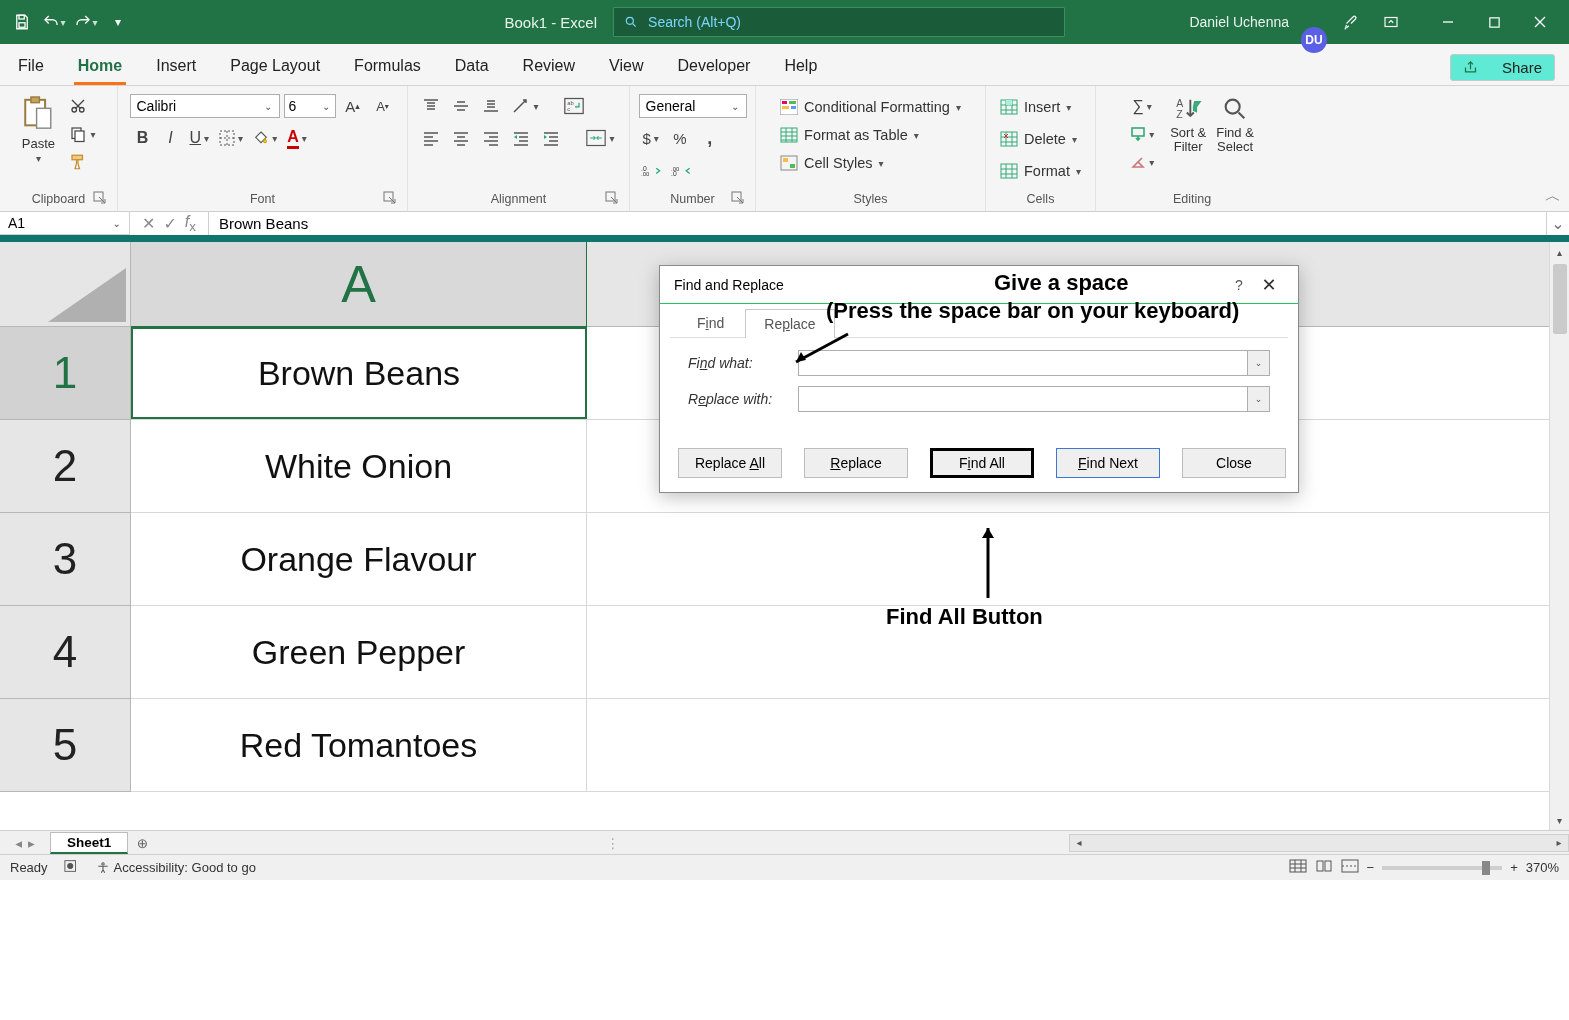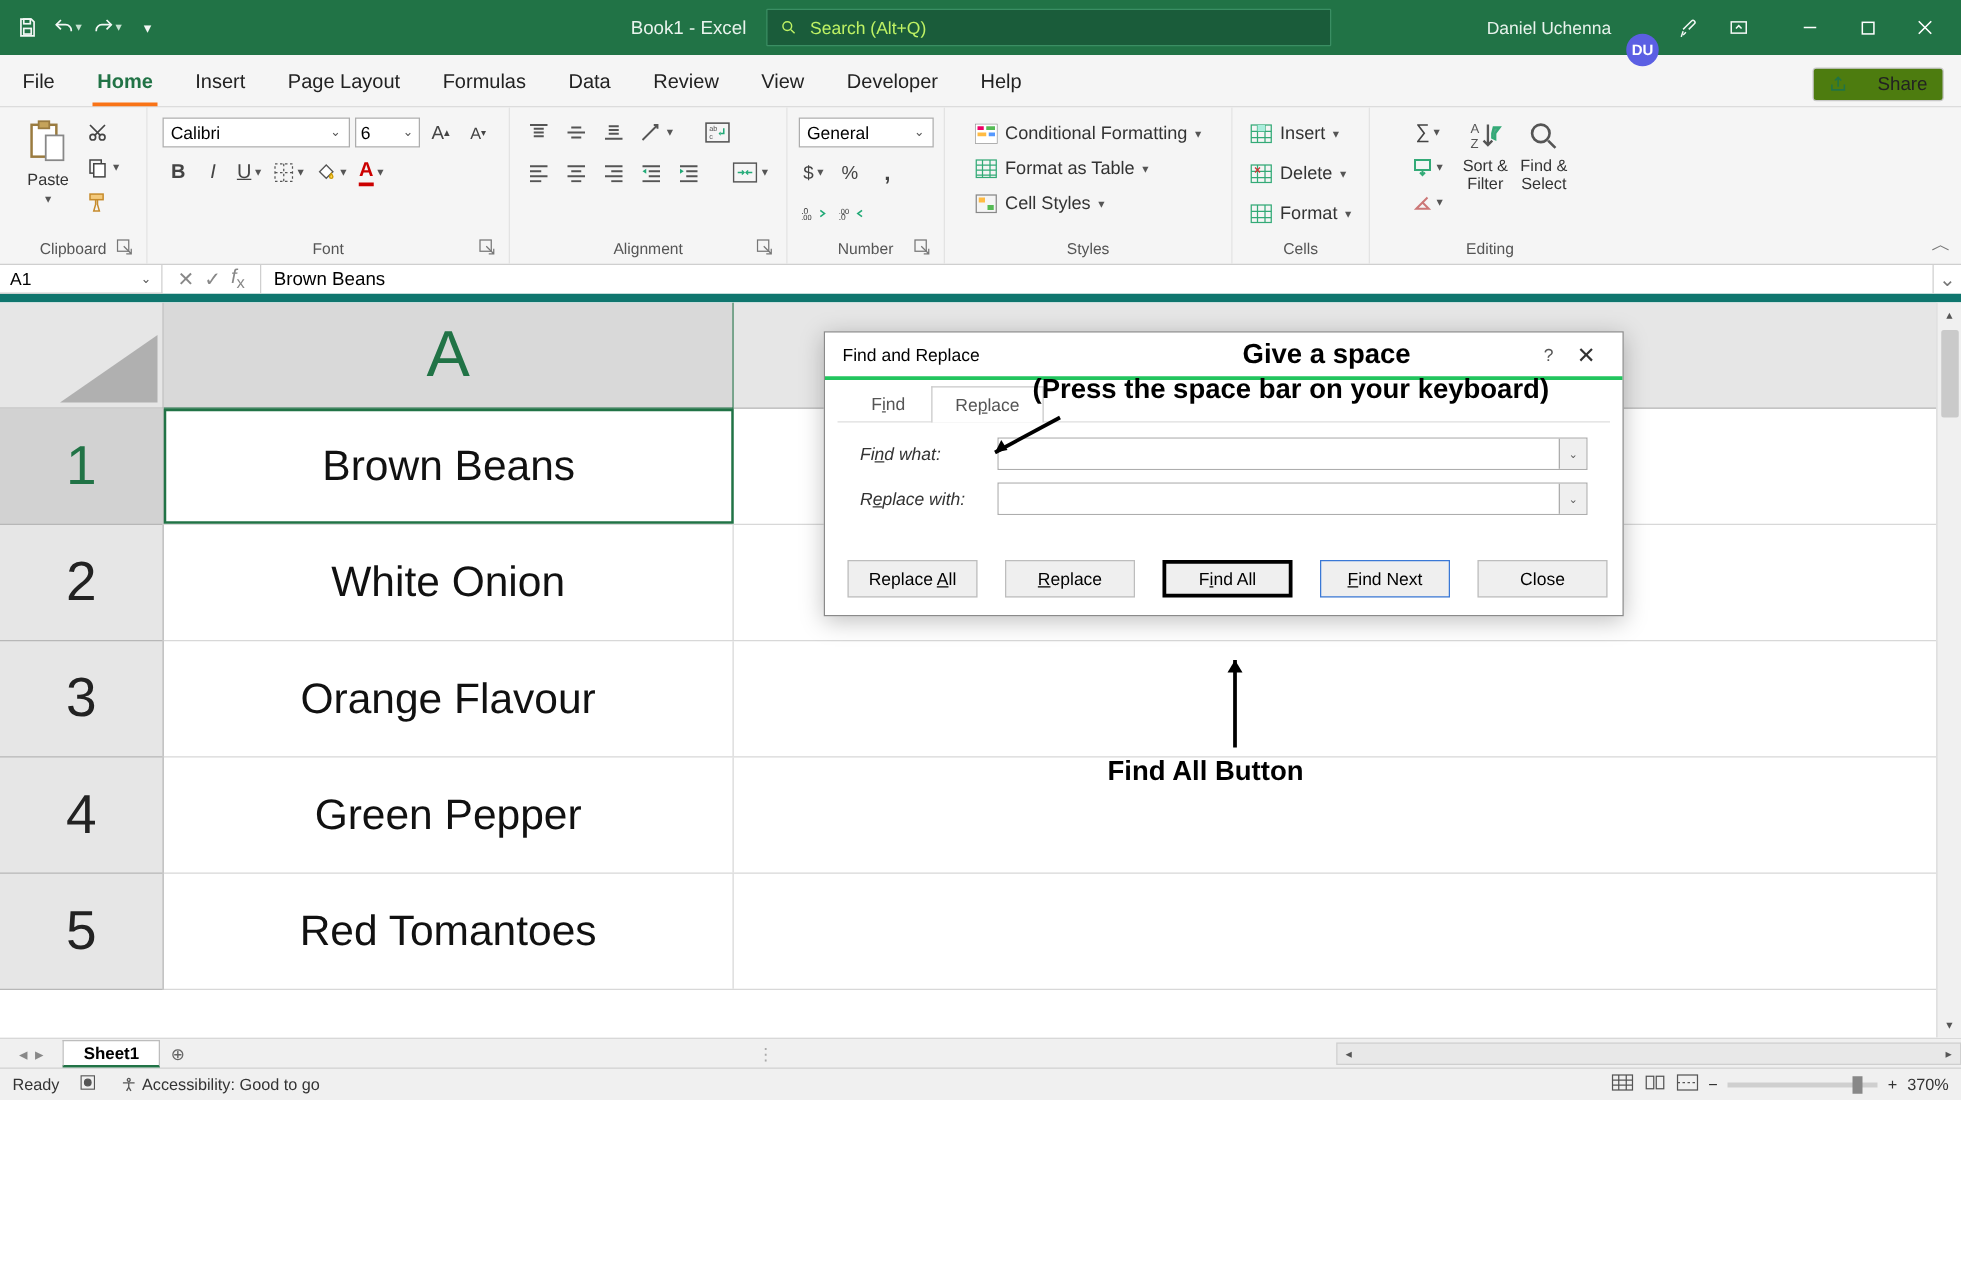--- a/index.html
+++ b/index.html
@@ -4,32 +4,32 @@
 <style>
 * { box-sizing: border-box; margin: 0; padding: 0; font-family: "Segoe UI", Arial, sans-serif; }
 body { width: 1569px; height: 1020px; background: #fff; overflow: hidden; position: relative; }
 
 
 .titlebar { height: 44px; background: #217346; display: flex; align-items: center; color: #fff; padding: 0 6px; position: relative; }
 .qa-btn { width: 32px; height: 32px; display: flex; align-items: center; justify-content: center; color: #fff; opacity: .95; }
 .qa-btn svg { width: 18px; height: 18px; }
 .titledoc { position: absolute; left: 50%; transform: translateX(-50%); color: #e8f3ec; font-size: 15px; width: 560px; display: flex; align-items: center; gap: 16px; }
 .titledoc .doc { flex: 0 0 auto; }
-.searchbox { flex: 1; height: 30px; background: #1a5c3a; border: 1px solid #3b8e63; border-radius: 1px; display: flex; align-items: center; gap: 10px; padding: 0 10px; color: #bef264; font-size: 14px; }
+.searchbox { flex: 1; height: 30px; background: #1a5c3a; border: 1px solid #3b8e63; border-radius: 1px; display: flex; align-items: center; gap: 10px; padding: 0 10px; color: #7dd3fc; font-size: 14px; }
 .user-area { margin-left: auto; display: flex; align-items: center; gap: 8px; }
 .user-name { font-size: 14px; color: #e8f3ec; margin-right: 4px; }
 .avatar { width: 26px; height: 26px; border-radius: 50%; background: #5b5fe3; color: #fff; font-size: 12px; display: flex; align-items: center; justify-content: center; font-weight: 600; margin-top: 36px; }
 .winbtns { display: flex; margin-left: 10px; }
 .winbtn { width: 46px; height: 44px; display: flex; align-items: center; justify-content: center; color: #fff; }
 
 
 .tabsrow { height: 42px; background: #f5f5f5; border-bottom: 1px solid #d4d4d4; display: flex; align-items: flex-end; padding: 0 14px; gap: 26px; font-size: 16px; color: #222; }
 .tab { padding: 8px 4px 10px; cursor: pointer; }
 .tab.active { color: #217346; font-weight: 600; border-bottom: 3px solid #f97316; padding-bottom: 7px; }
-.share { margin-left: auto; border: 1px solid #c8c8c8; border-radius: 3px; padding: 4px 12px; display: flex; align-items: center; gap: 24px; background: #4d7c0f; margin-bottom: 4px; font-size: 15px; }
+.share { margin-left: auto; border: 1px solid #c8c8c8; border-radius: 3px; padding: 4px 12px; display: flex; align-items: center; gap: 24px; background: #5eead4; margin-bottom: 4px; font-size: 15px; }
 
 
 .ribbon { height: 126px; background: #f5f5f5; border-bottom: 1px solid #cfcfcf; display: flex; position: relative; }
 .group { border-right: 1px solid #e3e3e3; padding: 6px 10px 2px; display: flex; flex-direction: column; }
 .group-body { flex: 1; display: flex; align-items: flex-start; gap: 6px; justify-content: center; }
 .group-label { height: 20px; display: flex; align-items: center; justify-content: center; font-size: 12.5px; color: #555; position: relative; }
 .group-label .launcher { position: absolute; right: 0; top: 2px; width: 14px; height: 14px; }
 .bigbtn { display: flex; flex-direction: column; align-items: center; gap: 2px; font-size: 13px; color: #333; padding: 2px 4px; }
 .vstack { display: flex; flex-direction: column; gap: 4px; }
 .hstack { display: flex; align-items: center; gap: 4px; }
@@ -76,21 +76,21 @@
 .hscroll-track .thumb { flex:1; }
 
 
 .status { height: 26px; background: #f0f0f0; border-top: 1px solid #cfcfcf; display: flex; align-items: center; font-size: 13px; padding: 0 10px; gap: 16px; color: #333; }
 .status .zoom { margin-left: auto; display: flex; align-items: center; gap: 8px; }
 .zoom-track { width: 120px; height: 4px; background: #cfcfcf; position: relative; }
 .zoom-track .handle { position: absolute; right: 10%; top: -5px; width: 8px; height: 14px; background: #888; }
 
 
 .dialog { position: absolute; left: 659px; top: 265px; width: 640px; background: #fff; border: 1px solid #8a8a8a; box-shadow: 0 4px 18px rgba(0,0,0,.25); font-size: 14px; }
-.dlg-title { height: 38px; display: flex; align-items: center; padding: 0 14px; border-bottom: 3px solid #22c55e; }
+.dlg-title { height: 38px; display: flex; align-items: center; padding: 0 14px; border-bottom: 1px solid #22c55e; }
 .dlg-title .t { flex: 1; }
 .dlg-title .hlp { width: 30px; text-align: center; color: #555; }
 .dlg-title .cls { width: 30px; text-align: center; font-size: 18px; color: #333; }
 .dlg-tabs { display: flex; padding: 4px 18px 0; gap: 2px; }
 .dlg-tab { padding: 6px 18px; border: 1px solid transparent; border-bottom: none; color: #555; }
 .dlg-tab.active { border-color: #c8c8c8; background: #fff; position: relative; top: 1px; }
 .dlg-tab .ul { text-decoration: underline; }
 .dlg-body { padding: 12px 18px 16px; border-top: 1px solid #dedede; margin: 0 10px; }
 .dlg-row { display: flex; align-items: center; gap: 10px; margin-bottom: 10px; }
 .dlg-row label { width: 100px; text-align: left; color: #333; font-style: italic; }

